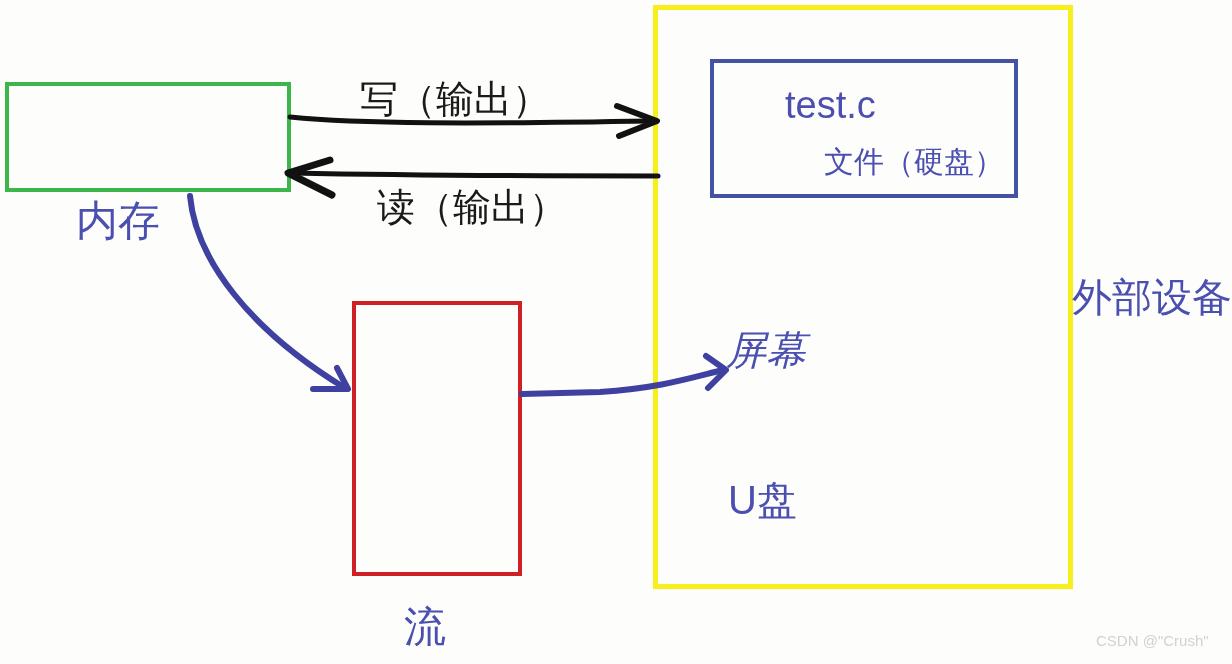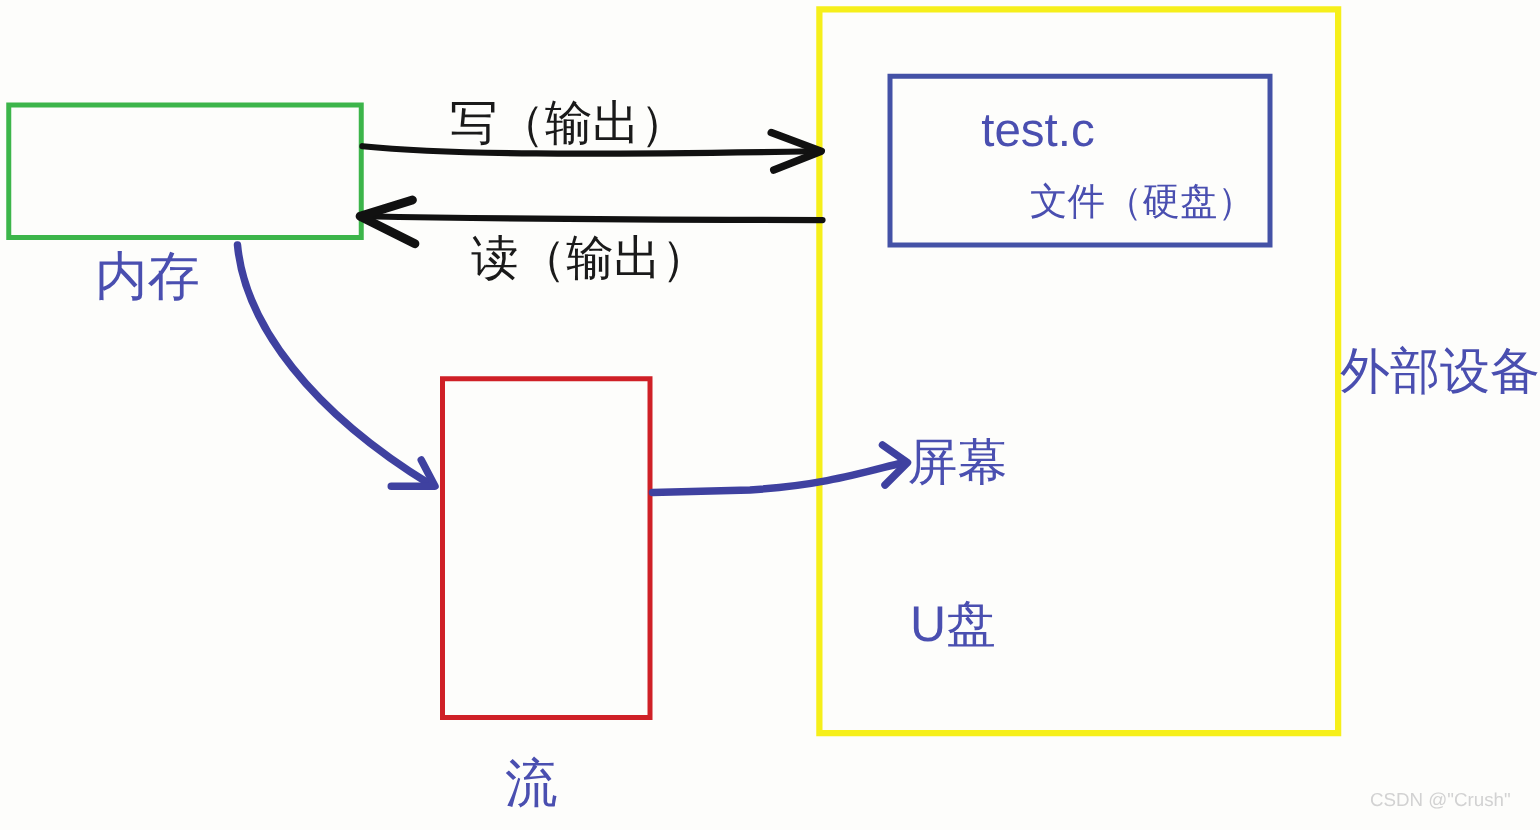--- a/index.html
+++ b/index.html
@@ -85,22 +85,23 @@
     font-size: 30px;
   }
   #external-label {
     left: 1072px;
     top: 277px;
     font-size: 40px;
     text-align: center;
   }
   #screen-label {
     left: 726px;
-    top: 350px;
+    top: 330px;
     font-size: 40px;
+    font-style: italic;
   }
   #udisk-label {
     left: 728px;
     top: 480px;
     font-size: 40px;
   }
   #stream-label {
     left: 404px;
     top: 606px;
     font-size: 42px;

